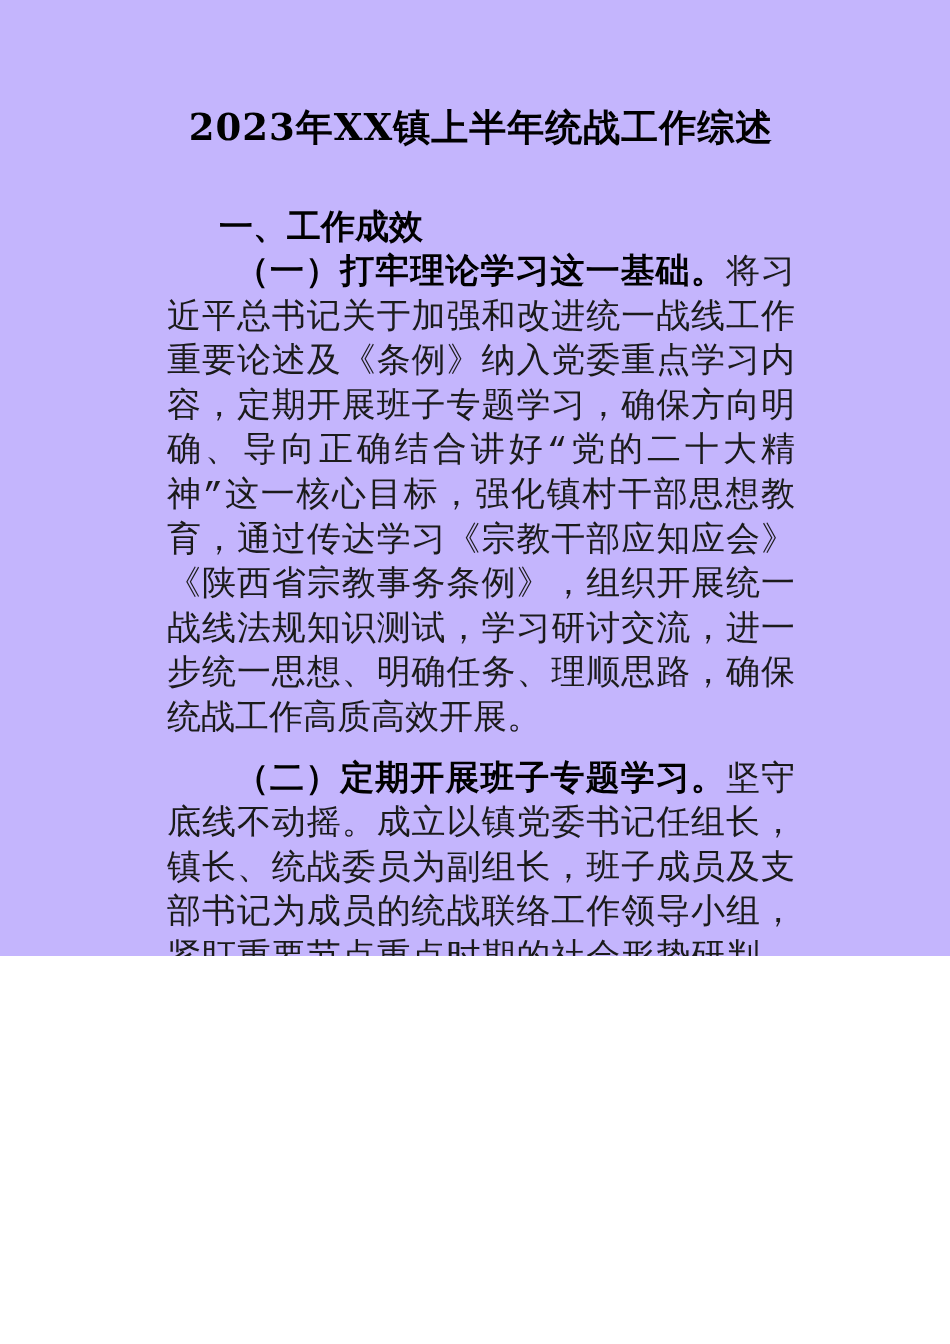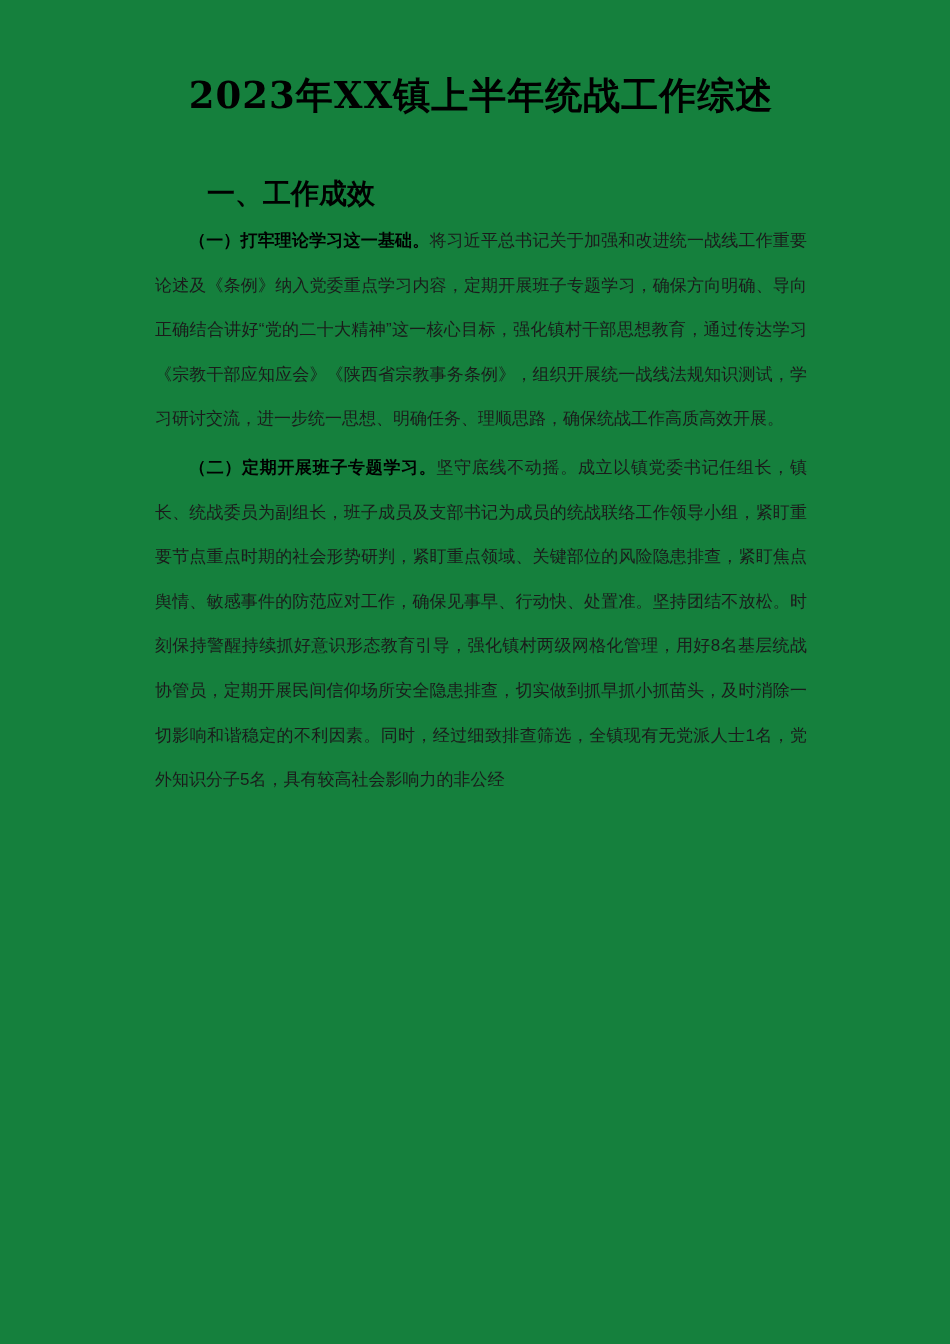--- a/index.html
+++ b/index.html
@@ -3,54 +3,54 @@
 <meta charset="utf-8">
 <style>
   html, body {
     margin: 0;
     padding: 0;
     background: #ffffff;
   }
   .page {
     position: relative;
     width: 950px;
-    height: 1344px;
-    background: #15803d;
+    height: 956px;
+    background: #c4b5fd;
     box-sizing: border-box;
-    padding: 72px 139px 0 151px;
+    padding: 104px 139px 0 151px;
     overflow: hidden;
     color: #000000;
   }
   .doc-title {
     font-family: "DejaVu Serif", "Liberation Serif", serif;
     font-weight: 700;
     font-size: 37px;
     line-height: 46px;
     text-align: center;
     color: #000000;
     letter-spacing: 1px;
   }
   .section-heading {
     font-family: "DejaVu Sans", "Liberation Sans", sans-serif;
     font-weight: 700;
-    font-size: 28px;
+    font-size: 34px;
     line-height: 40px;
     margin-top: 56px;
     text-indent: 2em;
     color: #000000;
   }
   .para {
-    font-family: Liberation Sans, sans-serif;
-    font-size: 17px;
+    font-family: Liberation Mono, monospace;
+    font-size: 34px;
     line-height: 44.6px;
     text-align: justify;
     text-justify: inter-character;
     text-indent: 2em;
     color: #1b1b1b;
-    margin: 4px;
+    margin: 16px;
   }
   .para.first {
     margin-top: 5px;
   }
   .para .lead {
     font-weight: 700;
     color: #000000;
   }
 </style>
 </head>

